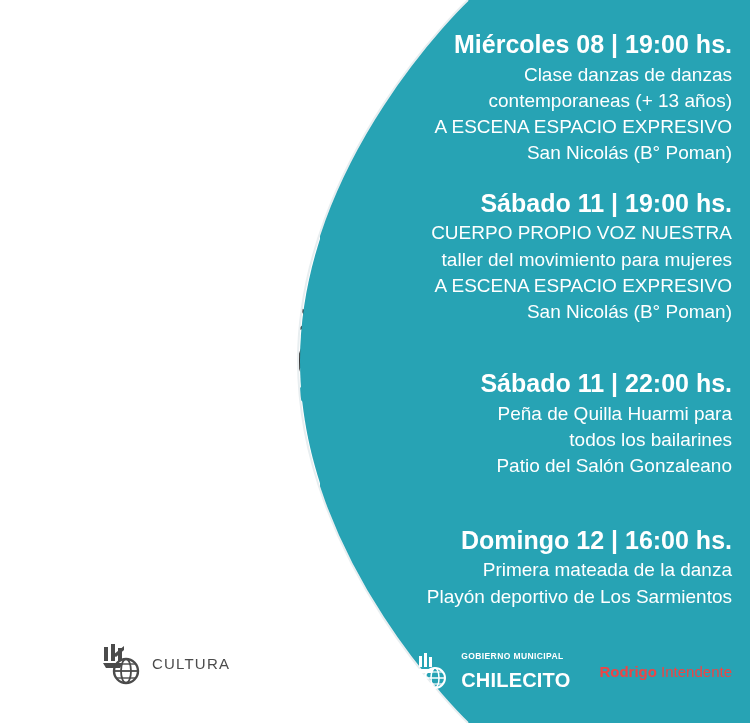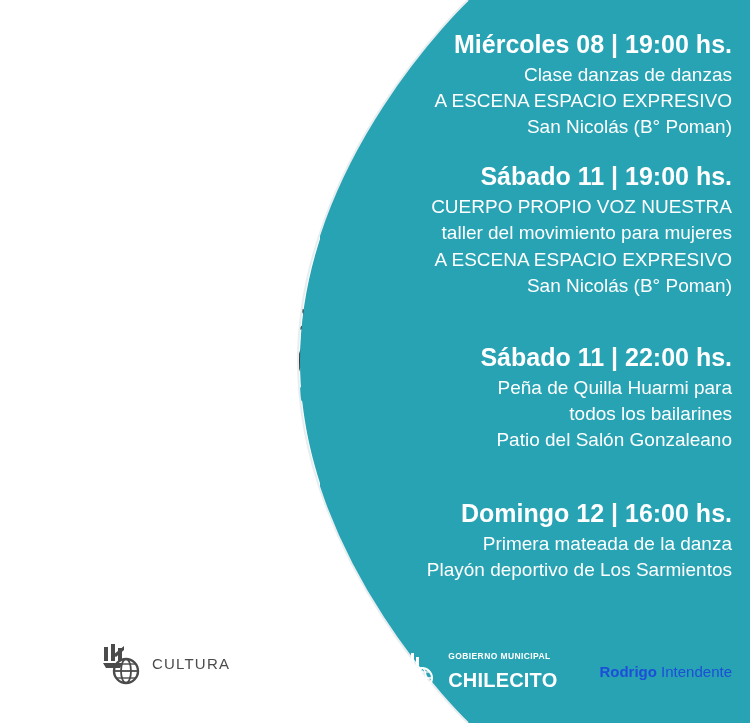--- a/index.html
+++ b/index.html
@@ -84,41 +84,41 @@
   .ev4 { margin-top: 44px; }
 
   
   .gov-row {
     position: absolute;
     right: 18px;
     bottom: 32px;
     z-index: 5;
     display: flex;
     align-items: center;
-    gap: 42px;
+    gap: 29px;
   }
   .gov-logo {
     display: flex;
     align-items: center;
     gap: 7px;
   }
   .gov-text { text-align: left; color: #ffffff; line-height: 1; }
   .gov-top {
     font-size: 8.5px;
     letter-spacing: 0.4px;
     font-weight: bold;
   }
   .gov-bottom {
     font-size: 20px;
     font-weight: bold;
     letter-spacing: 0.2px;
     margin-top: 9px;
   }
   .intendente {
-    color: #1d4ed8;
+    color: #ef4444;
     font-size: 15px;
   }
   .intendente b { font-weight: bold; }
   .intendente span { font-weight: normal; }
 </style>
 </head>
 <body>
 
 <div id="poster">
 
@@ -175,20 +175,21 @@
       <line x1="16" y1="37" x2="36" y2="37" stroke="#4b4b4b" stroke-width="1.4"></line>
     </svg>
     <span class="cultura-text">CULTURA</span>
   </div>
 
   <div class="events">
 
     <div class="event ev1">
       <div class="event-title">Miércoles 08 | 19:00 hs.</div>
       <div class="event-line">Clase danzas de danzas</div>
+      <div class="event-line">contemporaneas (+ 13 años)</div>
       <div class="event-line">A ESCENA ESPACIO EXPRESIVO</div>
       <div class="event-line">San Nicolás (B° Poman)</div>
     </div>
 
     <div class="event ev2">
       <div class="event-title">Sábado 11 | 19:00 hs.</div>
       <div class="event-line">CUERPO PROPIO VOZ NUESTRA</div>
       <div class="event-line">taller del movimiento para mujeres</div>
       <div class="event-line">A ESCENA ESPACIO EXPRESIVO</div>
       <div class="event-line">San Nicolás (B° Poman)</div>

